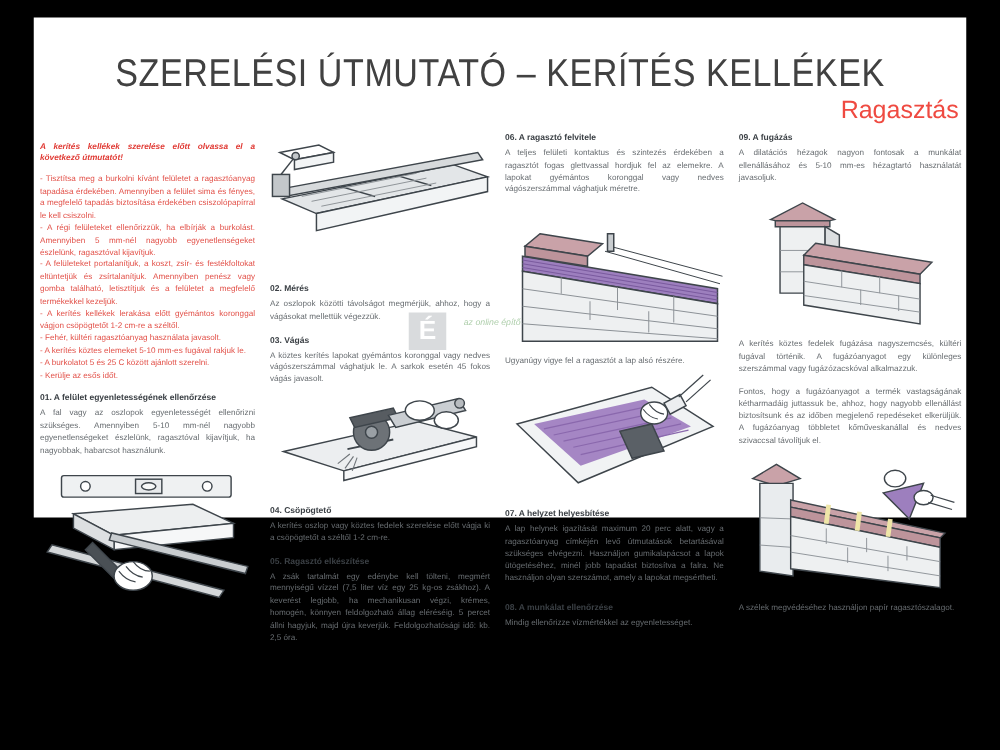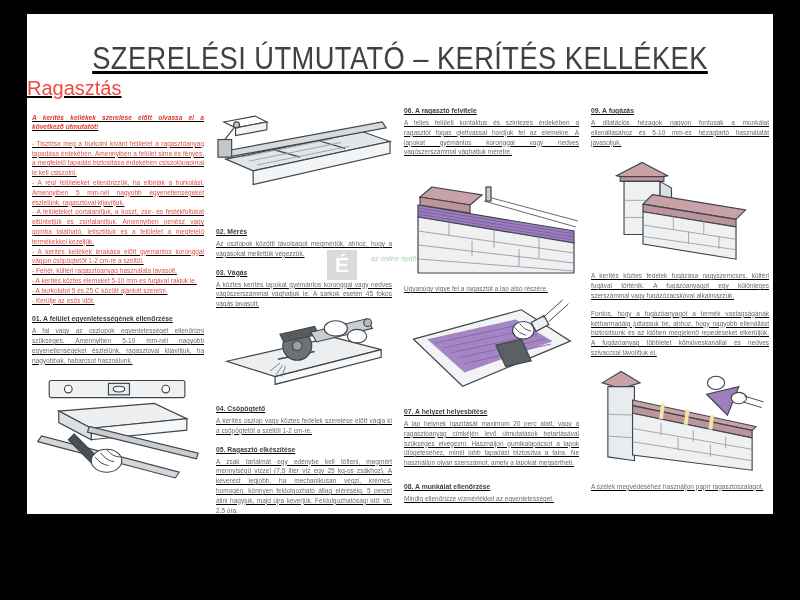--- a/index.html
+++ b/index.html
@@ -1,22 +1,22 @@
 <!DOCTYPE html>
 <html><head>
 <meta charset="utf-8">
 <style>
   html,body{margin:0;padding:0;}
   body{width:800px;height:600px;background:#000;position:relative;overflow:hidden;
        font-family:"Liberation Sans",sans-serif;}
-  .page{position:absolute;left:27px;top:14px;width:746px;height:500px;background:#ffffff;text-decoration:underline;}
+  .page{position:absolute;left:27px;top:14px;width:746px;height:400px;background:#ffffff;}
   
   .title{margin-top:27px;text-align:center;font-size:31px;font-weight:400;color:#414141;
          letter-spacing:.5px;transform:scaleX(.88);transform-origin:center;white-space:nowrap;}
-  .subtitle{text-align:left;padding-right:6px;font-size:20px;color:#ef4a41;margin-top:0;}
+  .subtitle{text-align:right;padding-right:6px;font-size:20px;color:#ef4a41;margin-top:0;}
   
   .content{display:grid;grid-template-columns:repeat(4,1fr);column-gap:12px;
            padding:6px 5px 0 5px;height:455px;}
   .col{position:relative;}
   
   .intro-head{color:#e03a34;font-size:6.6px;line-height:9.8px;font-weight:bold;font-style:italic;text-align:justify;}
   .intro-item{color:#e25048;font-size:6.5px;line-height:9.8px;text-align:justify;margin:0;}
   .sec{margin-top:9px;}
   .sec-title{font-weight:bold;color:#3b4045;font-size:6.8px;line-height:10px;margin:0 0 2px 0;}
   .sec-body{color:#676c70;font-size:6.5px;line-height:9.8px;text-align:justify;margin:0;}

